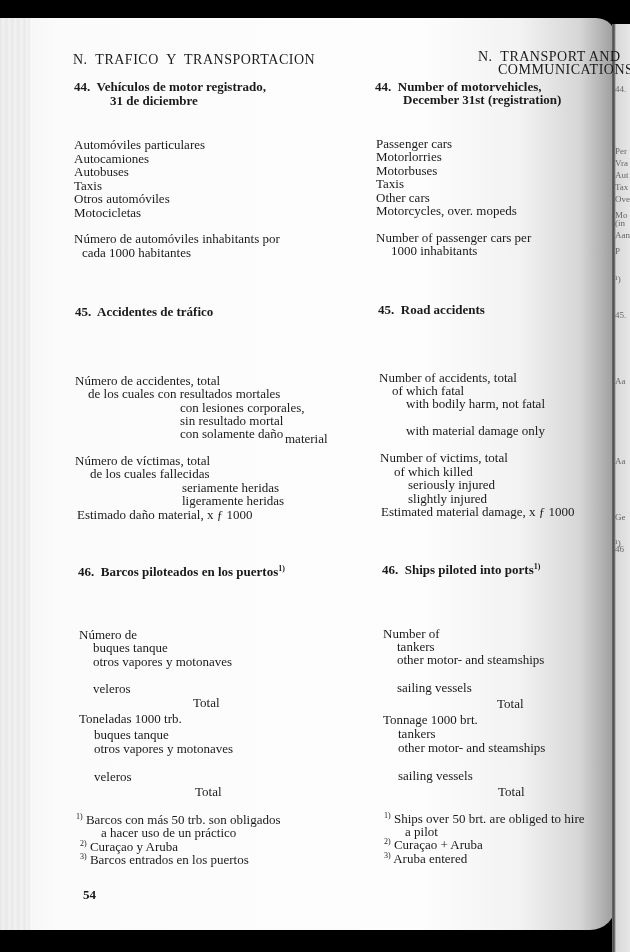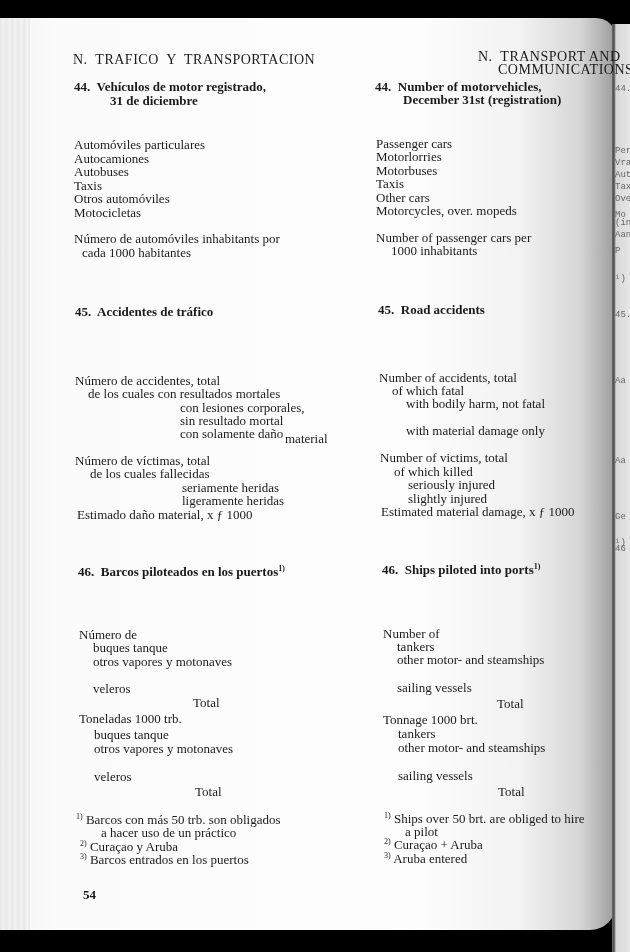--- a/index.html
+++ b/index.html
@@ -17,21 +17,21 @@
   .page-left-edge {
     position: absolute; left: 0; top: 18px; width: 30px; height: 912px;
     background: repeating-linear-gradient(to right, #e4e4e4 0px, #f2f2f2 3px, #e8e8e8 6px);
     opacity: 0.8;
   }
   .next-page {
     position: absolute; left: 612px; top: 24px; width: 18px; height: 928px;
     background: linear-gradient(to right, #6d6d6d 0px, #4a4a4a 2px, #d8d8d8 4px, #e6e6e6 18px);
   }
   .next-page .np-text {
-    position: absolute; left: 3px; font-size: 9px; color: #666; white-space: nowrap; overflow: hidden; width: 15px; font-family: Liberation Mono, monospace;
+    position: absolute; left: 3px; font-size: 9px; color: #666; white-space: nowrap; overflow: hidden; width: 15px;
   }
   .t { position: absolute; white-space: pre; font-size: 13px; line-height: 14px; }
   .b { font-weight: bold; }
   .h { font-size: 14px; letter-spacing: 0.5px; }
   .sup { font-size: 8px; vertical-align: super; line-height: 0; }
 </style>
 </head>
 <body>
 
 <div class="page"></div>

